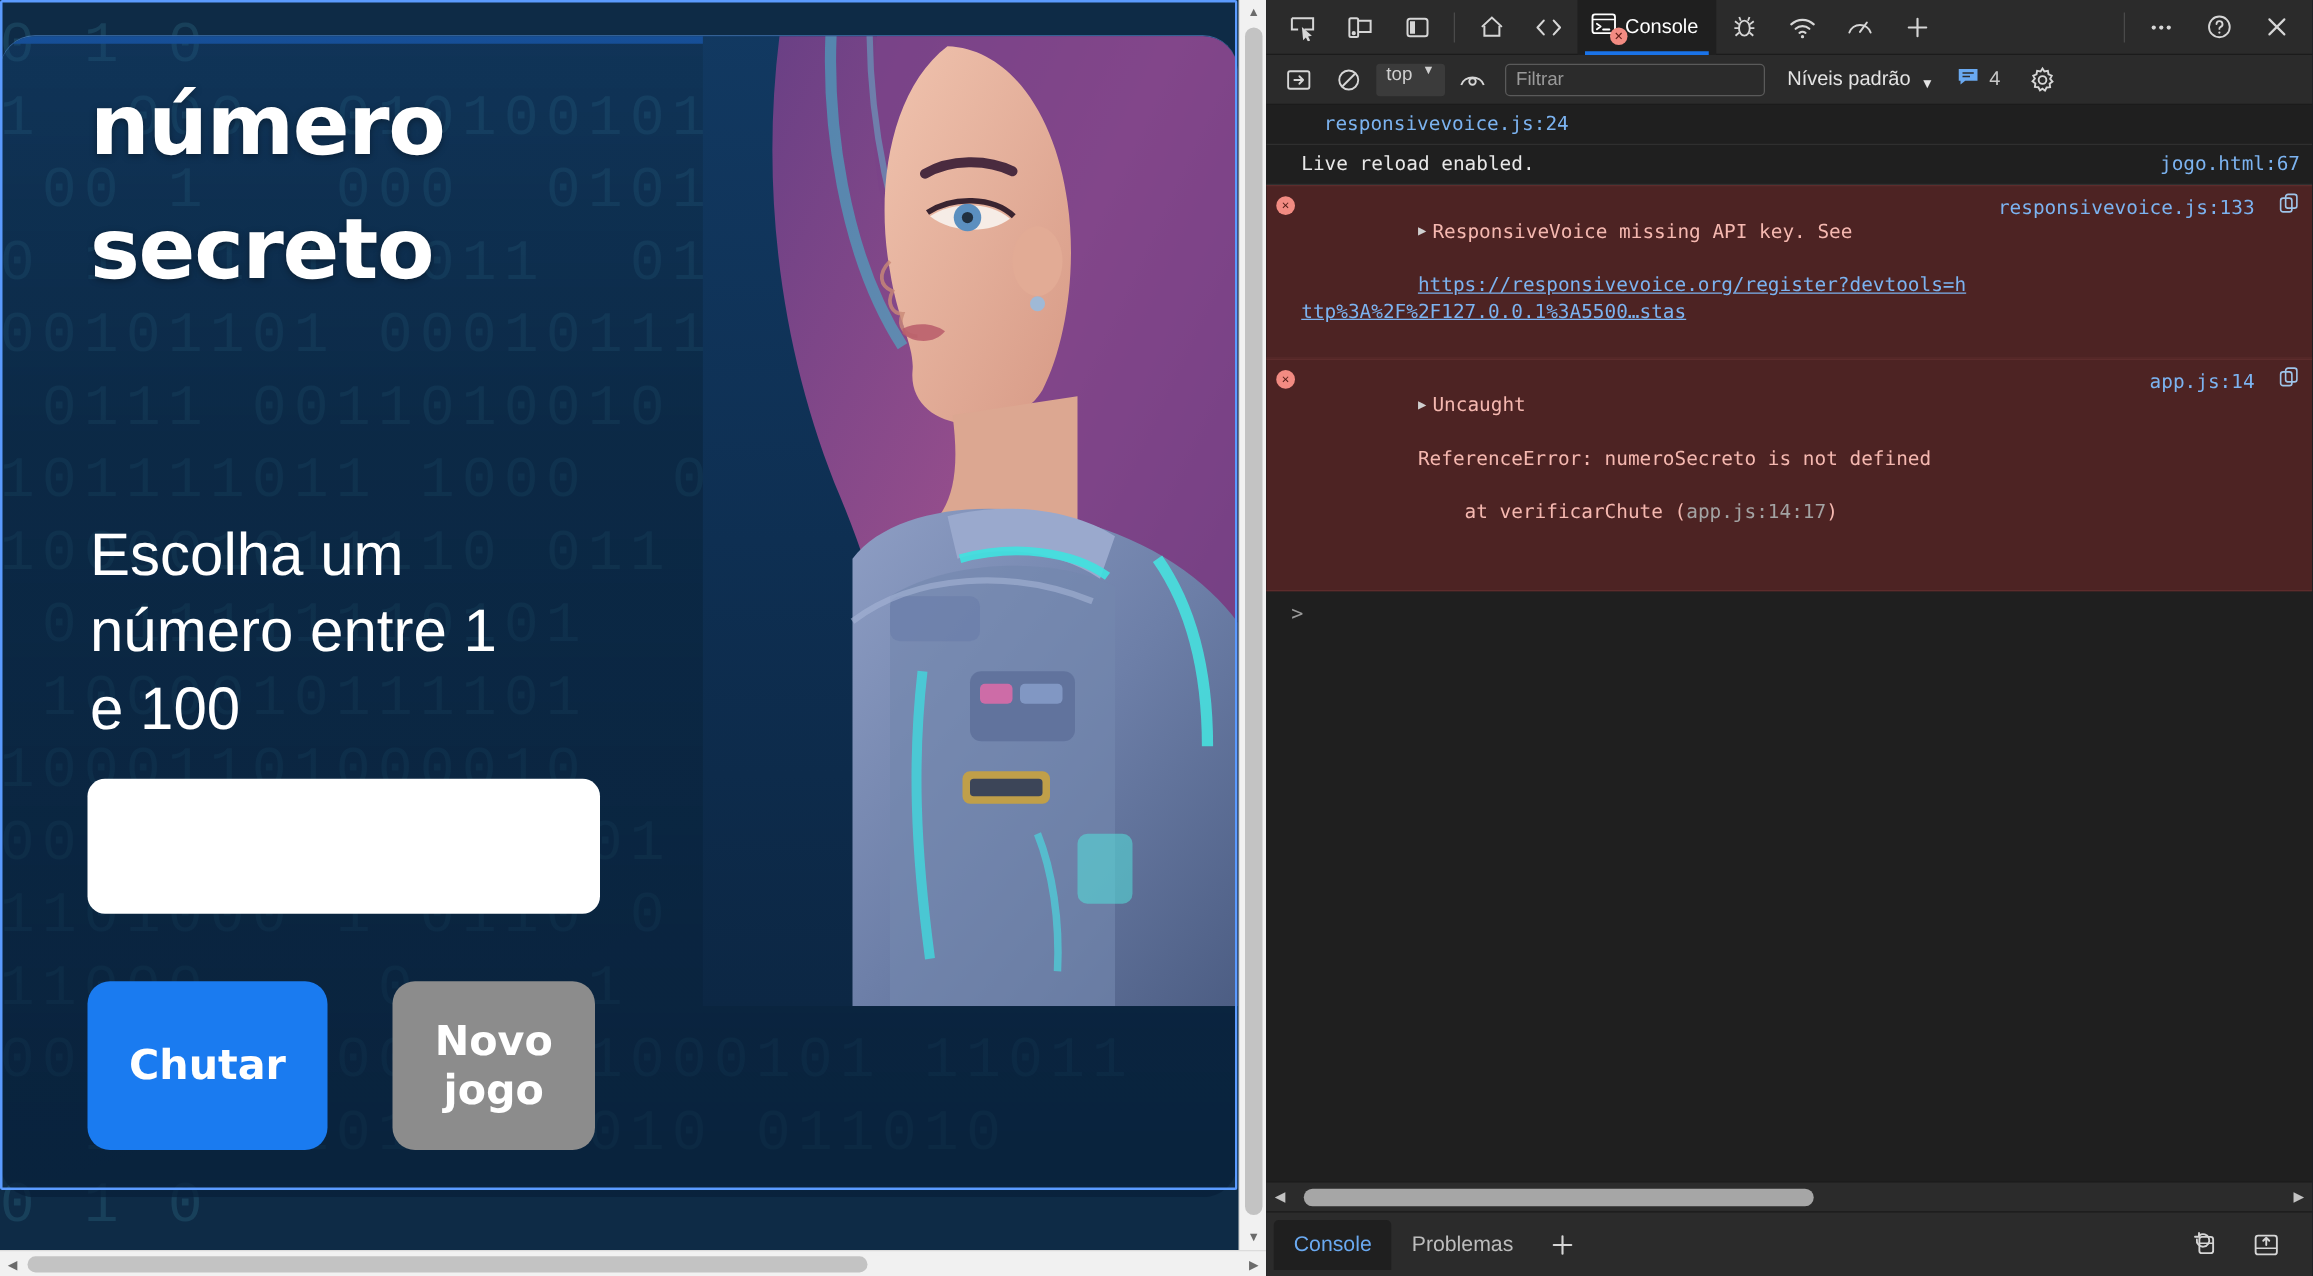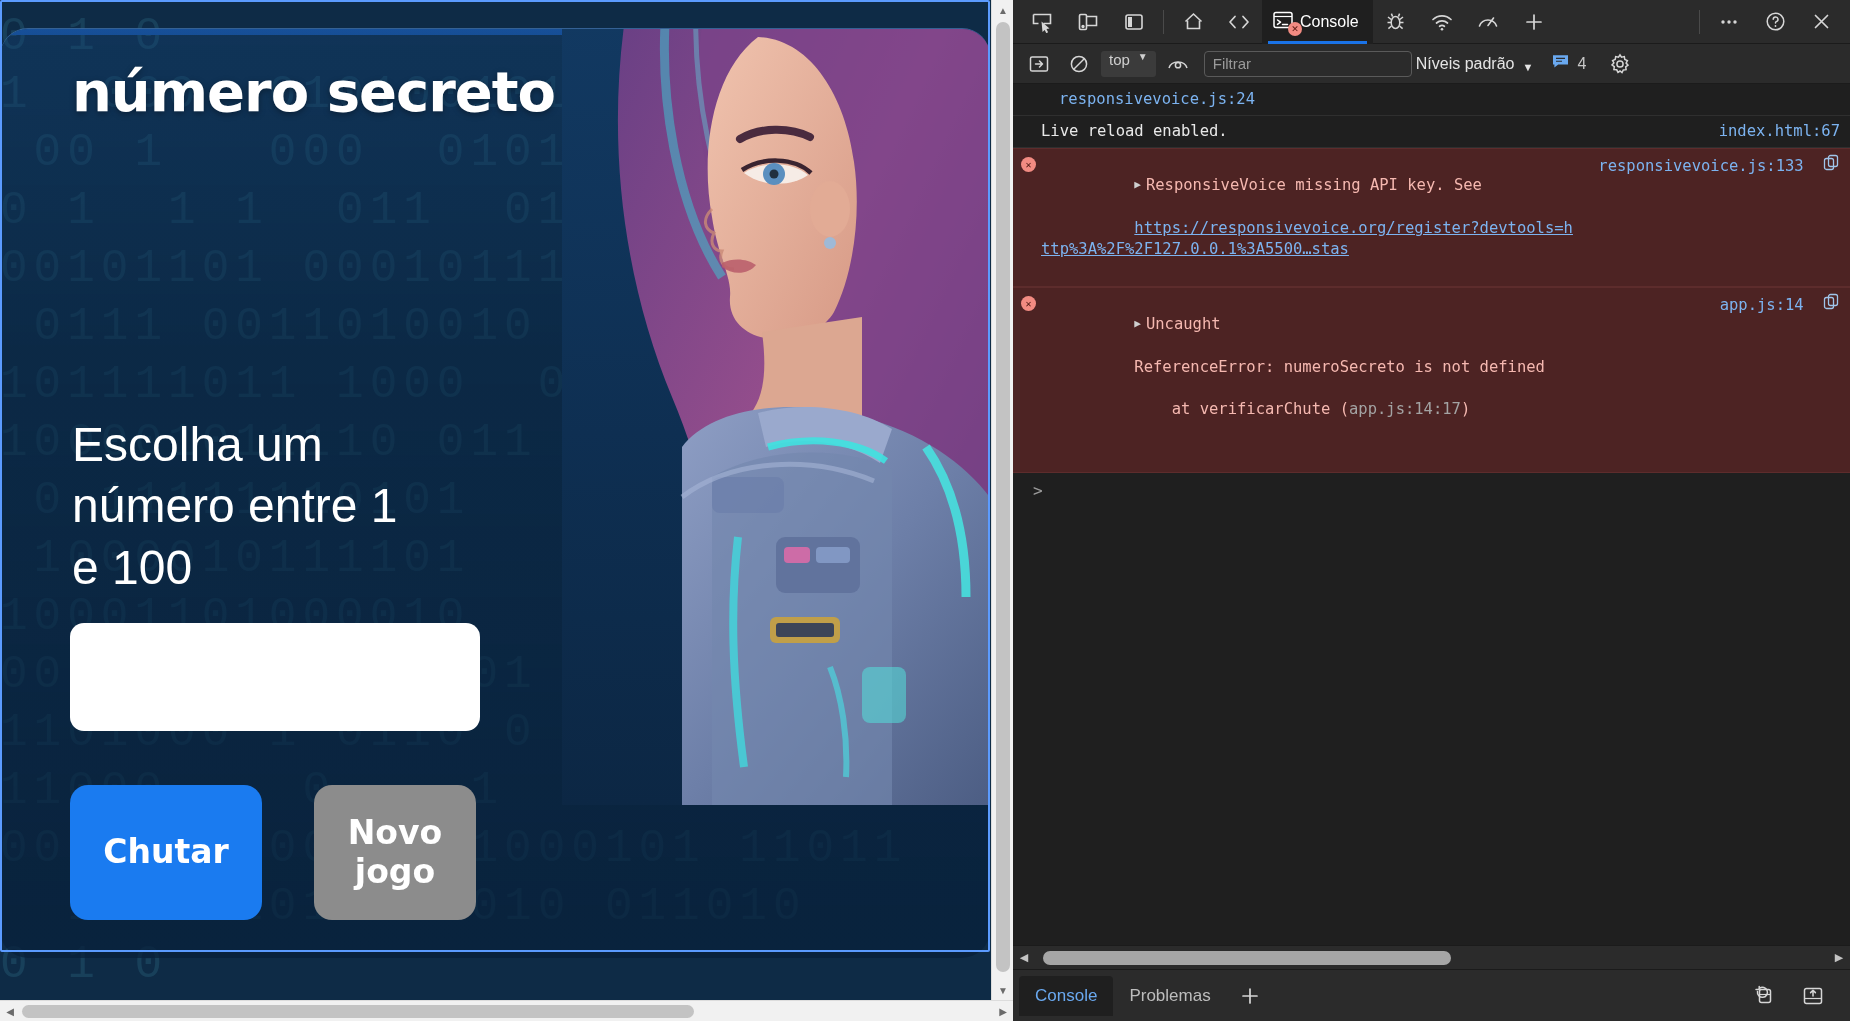--- a/index.html
+++ b/index.html
@@ -61,21 +61,21 @@
   }
   .hero-img svg { display:block; }
 
   .title {
     position: absolute;
     left: 72px; top: 22px;
     width: 520px;
     color: #ffffff;
     font-family: "DejaVu Sans", sans-serif;
     font-weight: 700;
-    font-size: 56px;
+    font-size: 67px;
     line-height: 1.48;
     letter-spacing: -1px;
     text-shadow: 0 2px 6px rgba(0,0,0,0.35);
   }
   .subtitle {
     position: absolute;
     left: 72px; top: 385px;
     width: 330px;
     color: #ffffff;
     font-family: "Liberation Sans", sans-serif;
@@ -201,21 +201,21 @@
   }
   .filter-input {
     width: 208px; height: 26px;
     background: #2b2b2b; border:1px solid #5a5a5a; border-radius:4px;
     color:#ddd; font-size:15px; padding: 0 8px; outline:none;
     font-family:"Liberation Sans",sans-serif;
     margin-left: 4px;
   }
   .filter-input::placeholder { color:#9a9a9a; }
   .levels {
-    margin-left: 0; display:flex; align-items:flex-end; gap:8px;
+    margin-left: 14px; display:flex; align-items:flex-end; gap:8px;
     font-size:16px; color:#e4e4e4; cursor:pointer;
   }
   .msg-count { margin-left: 14px; display:flex; align-items:center; gap:7px; font-size:16px; color:#c7c7c7; }
 
   .dt-console {
     flex: 1 1 auto;
     background: #1f1f1f;
     overflow: hidden;
     position: relative;
     font-family: "DejaVu Sans Mono", "Liberation Mono", monospace;
@@ -548,21 +548,21 @@
     </div>
 
     <div class="dt-console">
 
       <div class="log-row">
         <span class="log-src">responsivevoice.js:24</span>
       </div>
 
       <div class="log-row">
         <span class="log-text">Live reload enabled.</span>
-        <span class="log-src">index.html:67</span>
+        <span class="log-src">jogo.html:67</span>
       </div>
 
       <div class="log-row err">
         <span class="errmark">✕</span>
         <span class="log-text">
           <span class="tri">▶</span><span>ResponsiveVoice missing API key. See</span><br>
           <span class="wrap-url">https://responsivevoice.org/register?devtools=http%3A%2F%2F127.0.0.1%3A5500…stas</span>
         </span>
         <span class="log-src">
           <span>responsivevoice.js:133</span>

